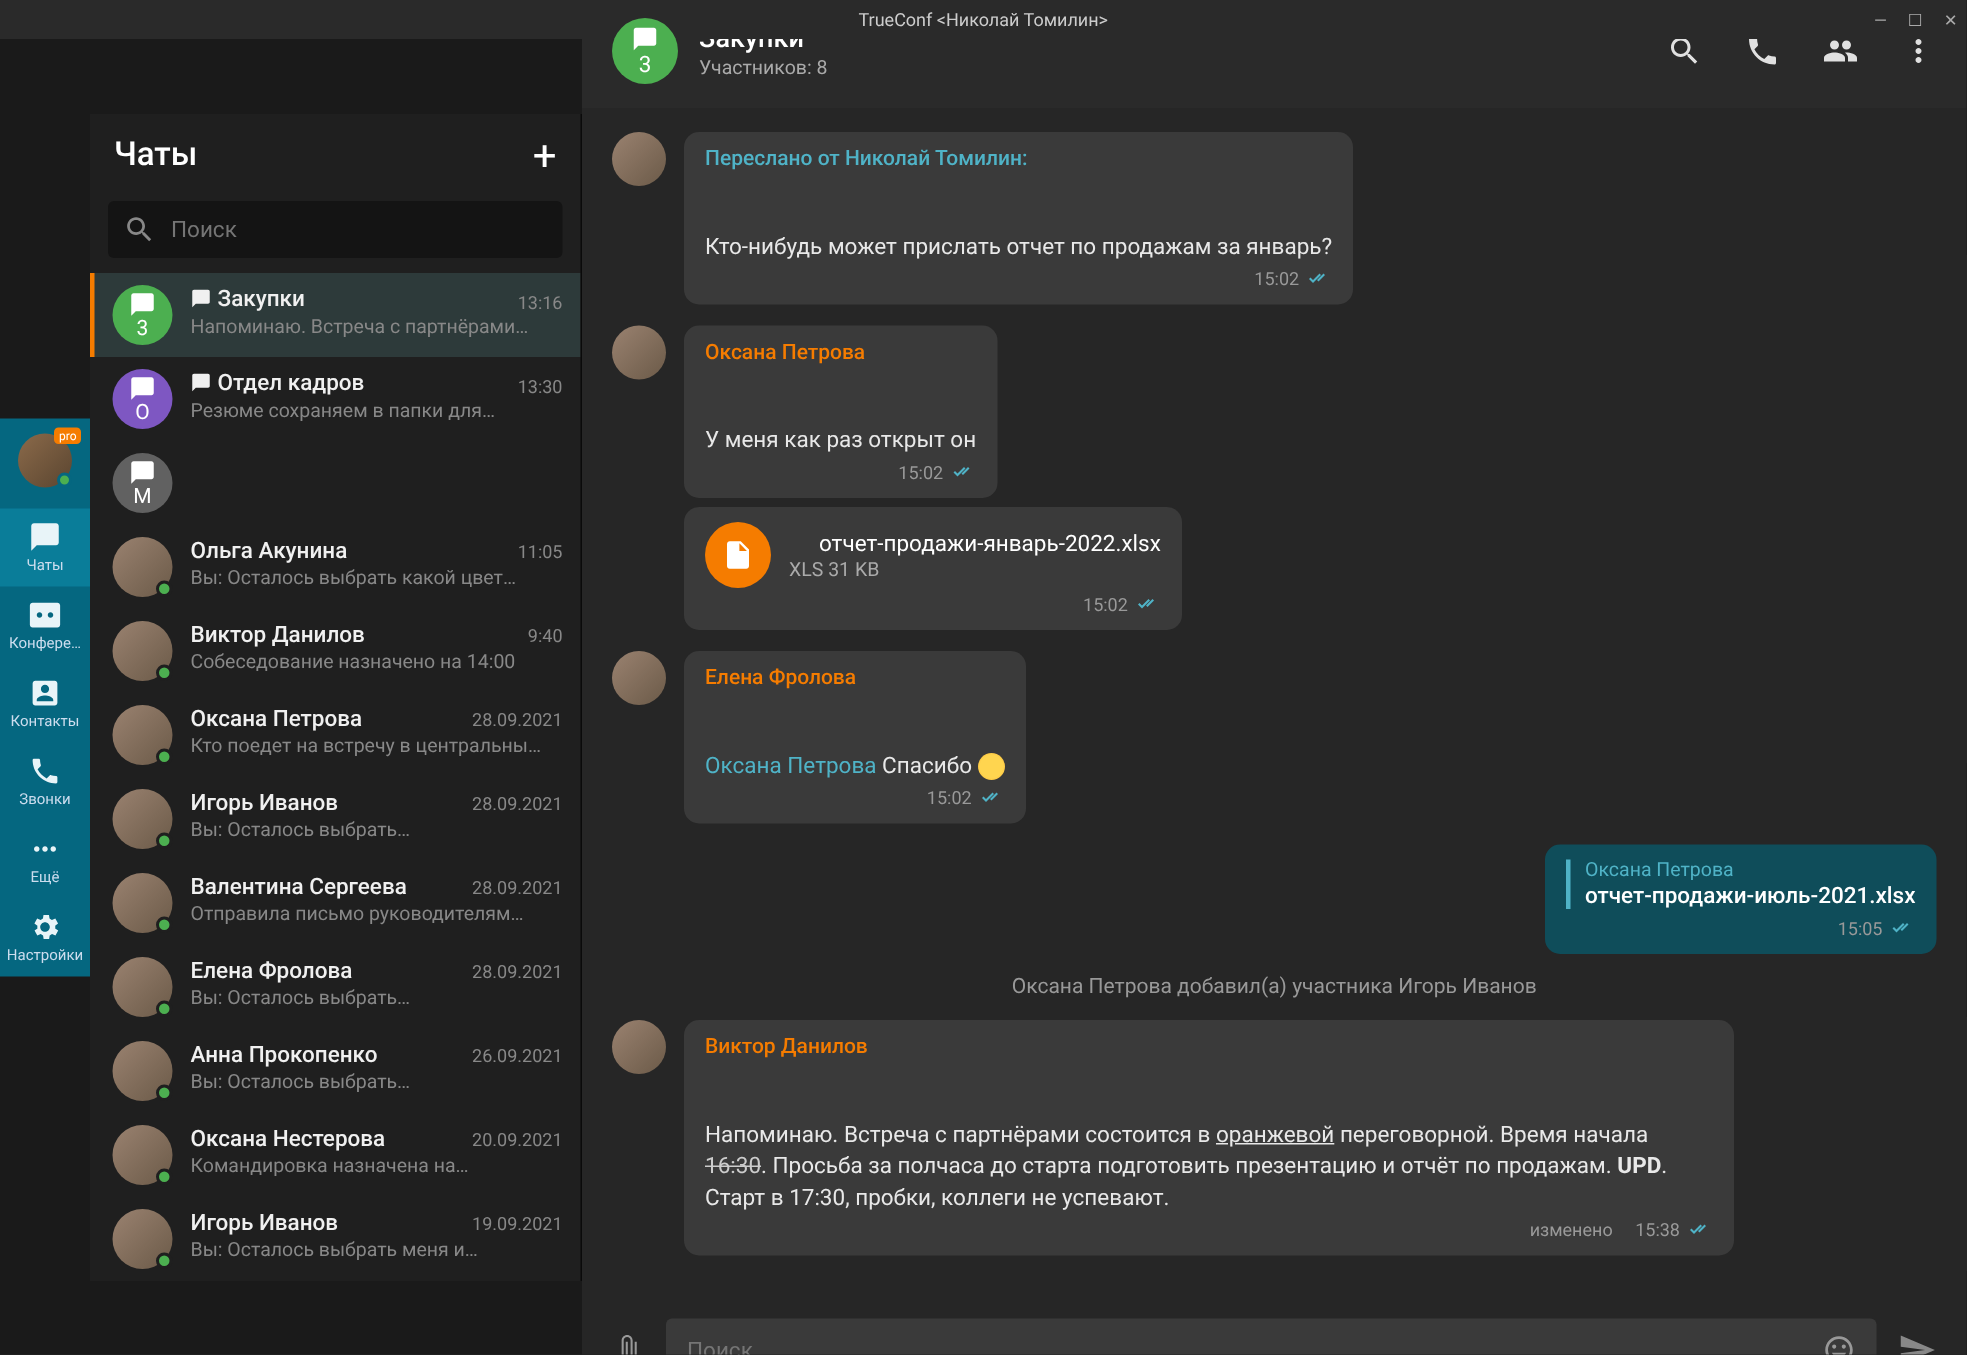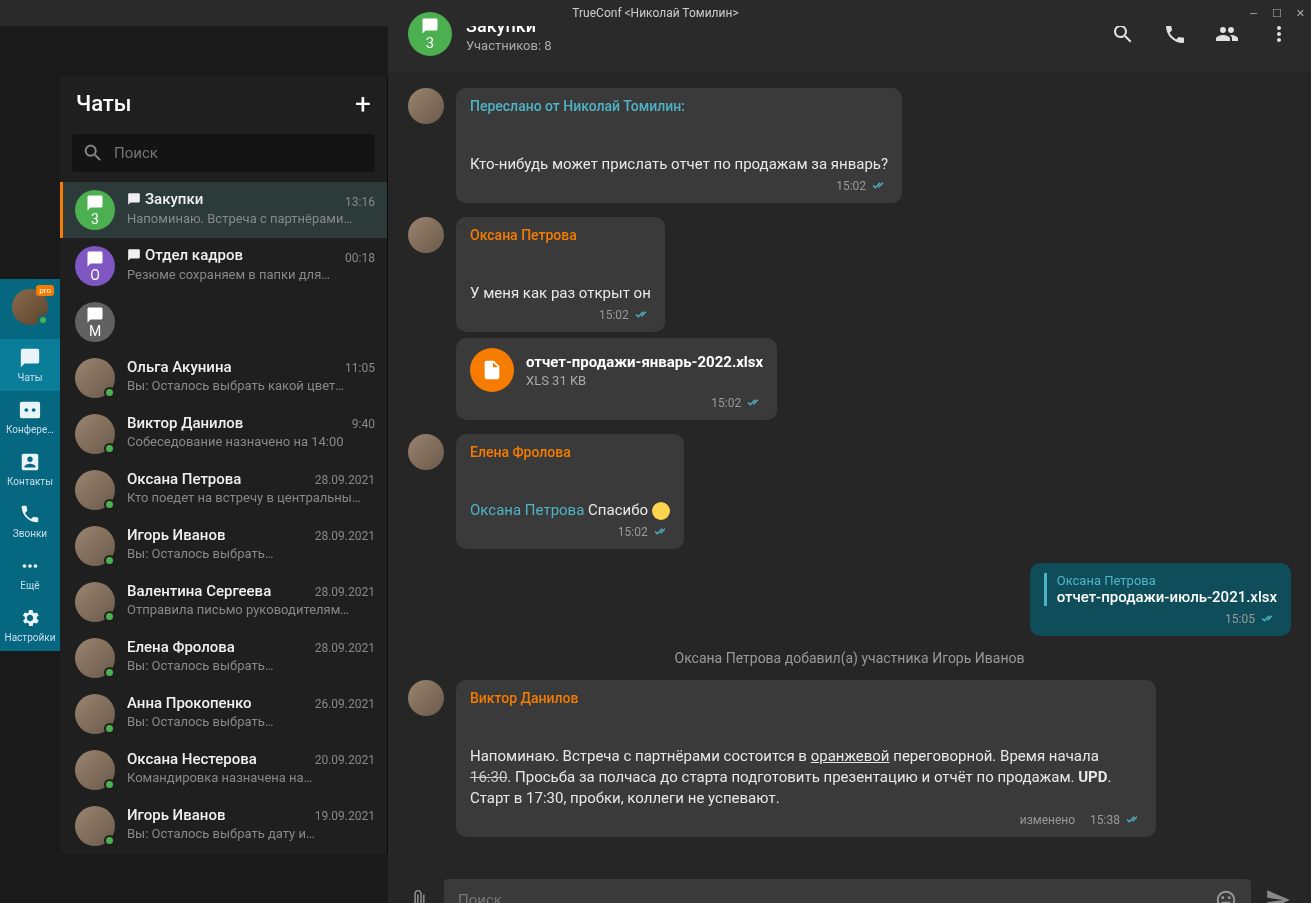--- a/index.html
+++ b/index.html
@@ -57,21 +57,21 @@
 .bubble.wide{max-width:700px;}
 .bubble .sender { font-size:14px; color:#f57c00; font-weight:500; margin-bottom:4px; }
 .bubble .sender.fwd { color:#4fb3c7; }
 .bubble .text { font-size:15px; color:#e8e8e8; line-height:1.4;margin-top:40px; }
 .bubble .text .mention{color:#4fb3c7;}
 .bubble .meta { display:flex; justify-content:flex-end; align-items:center; gap:6px; margin-top:4px; font-size:12px; color:#999; }
 .bubble .meta svg{width:16px;height:12px;fill:#4fb3c7;}
 .file-attach { display:flex; align-items:center; gap:12px; }
 .file-icon { width:44px; height:44px; border-radius:50%; background:#f57c00; display:flex; align-items:center; justify-content:center; }
 .file-icon svg{width:22px;height:22px;fill:#fff;}
-.file-info .fname{font-size:15px;color:#fff;font-weight:700;}
+.file-info .fname{font-size:15px;color:#fff;font-weight:400;margin-left:20px;}
 .file-info .fsize{font-size:13px;color:#aaa;margin-top:2px;}
 .msg-row.mine { justify-content:flex-end; }
 .msg-row.mine .bubble { background:#0f4d5a; }
 .msg-row.mine .bubble .quote-bar{border-left:3px solid #4fb3c7;padding-left:10px;margin-bottom:6px;}
 .msg-row.mine .bubble .quote-name{color:#4fb3c7;font-size:13px;}
 .msg-row.mine .bubble .quote-file{color:#fff;font-size:15px;font-weight:500;}
 .msg-row.mine .bubble .meta svg{fill:#4fb3c7;}
 .sys-msg { text-align:center; color:#999; font-size:14px; margin:14px 0; }
 .bubble .text s{color:#ccc;}
 .bubble .text u{color:#e8e8e8;}
@@ -180,21 +180,21 @@
             <span class="letter">О</span>
           </div>
           <div class="body">
             <div class="row1">
               <div class="name">
                 <svg viewBox="0 0 24 24">
                   <path d="M20 2H4c-1.1 0-2 .9-2 2v18l4-4h14c1.1 0 2-.9 2-2V4c0-1.1-.9-2-2-2z"></path>
                 </svg>
                 <span>Отдел кадров</span>
               </div>
-              <div class="time">00:18</div>
+              <div class="time">13:30</div>
             </div>
             <div class="preview">Резюме сохраняем в папки для…</div>
           </div>
         </div>
         <div class="chatitem">
           <div class="avatar group avatar-gray">
             <svg viewBox="0 0 24 24">
               <path d="M20 2H4c-1.1 0-2 .9-2 2v18l4-4h14c1.1 0 2-.9 2-2V4c0-1.1-.9-2-2-2z"></path>
             </svg>
             <span class="letter">М</span>
@@ -316,21 +316,21 @@
           <div class="avatar avatar-person">
             <span class="dot"></span>
           </div>
           <div class="body">
             <div class="row1">
               <div class="name">
                 <span>Игорь Иванов</span>
               </div>
               <div class="time">19.09.2021</div>
             </div>
-            <div class="preview">Вы: Осталось выбрать дату и…</div>
+            <div class="preview">Вы: Осталось выбрать меня и…</div>
           </div>
         </div>
       </div>
   </div>
 
   <div class="chat-main">
     <div class="chat-header">
       <div class="avatar">
         <svg viewBox="0 0 24 24">
             <path d="M20 2H4c-1.1 0-2 .9-2 2v18l4-4h14c1.1 0 2-.9 2-2V4c0-1.1-.9-2-2-2z"></path>

